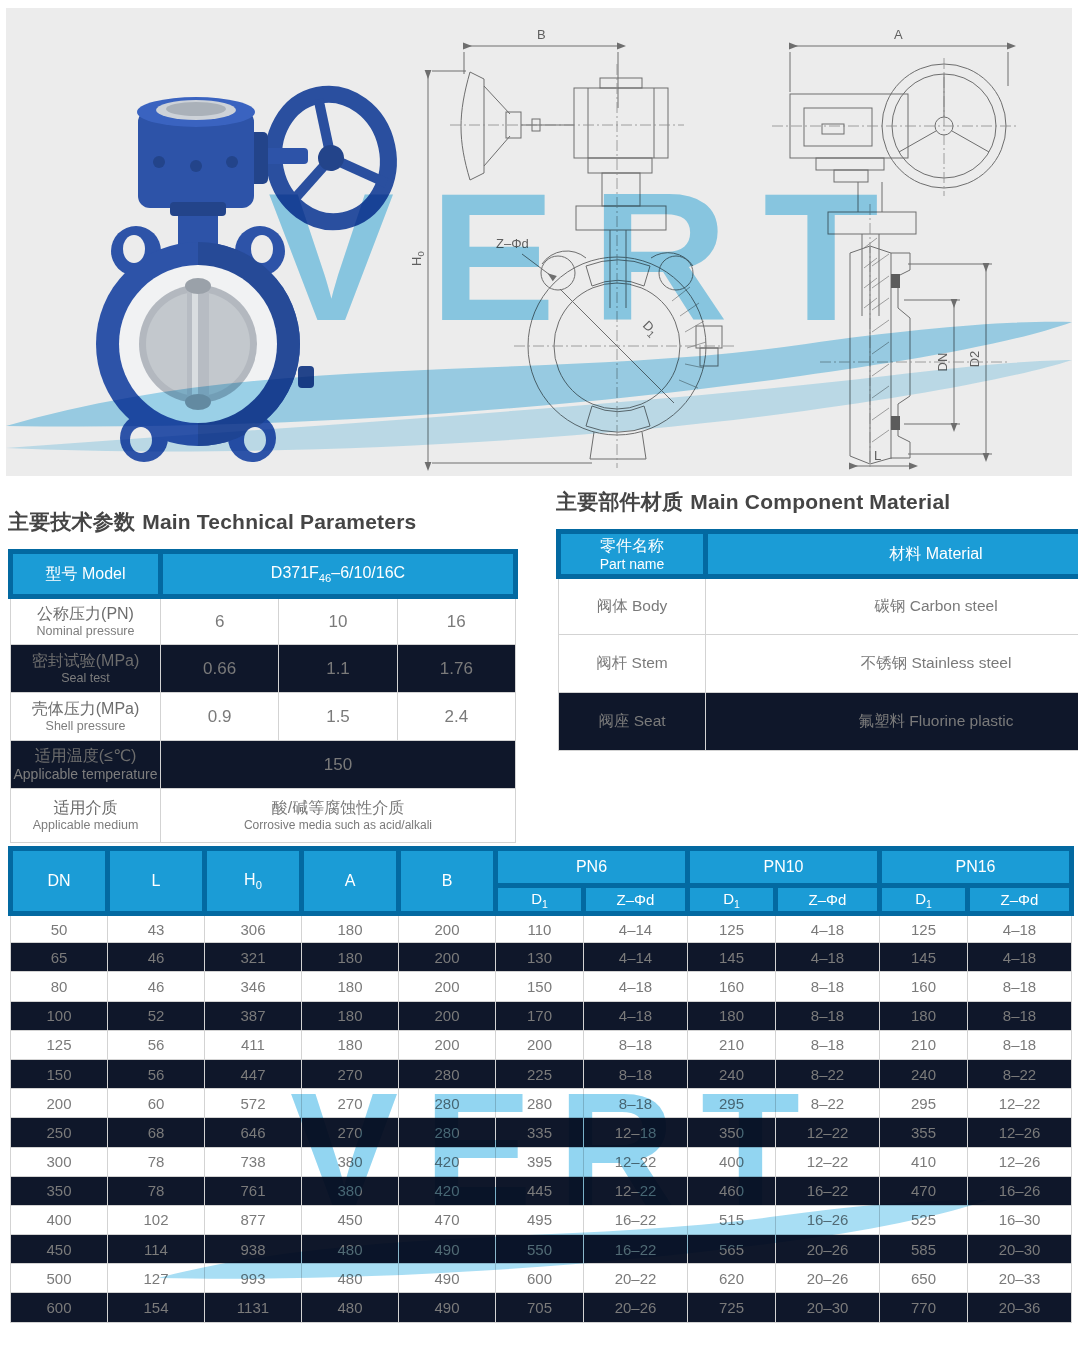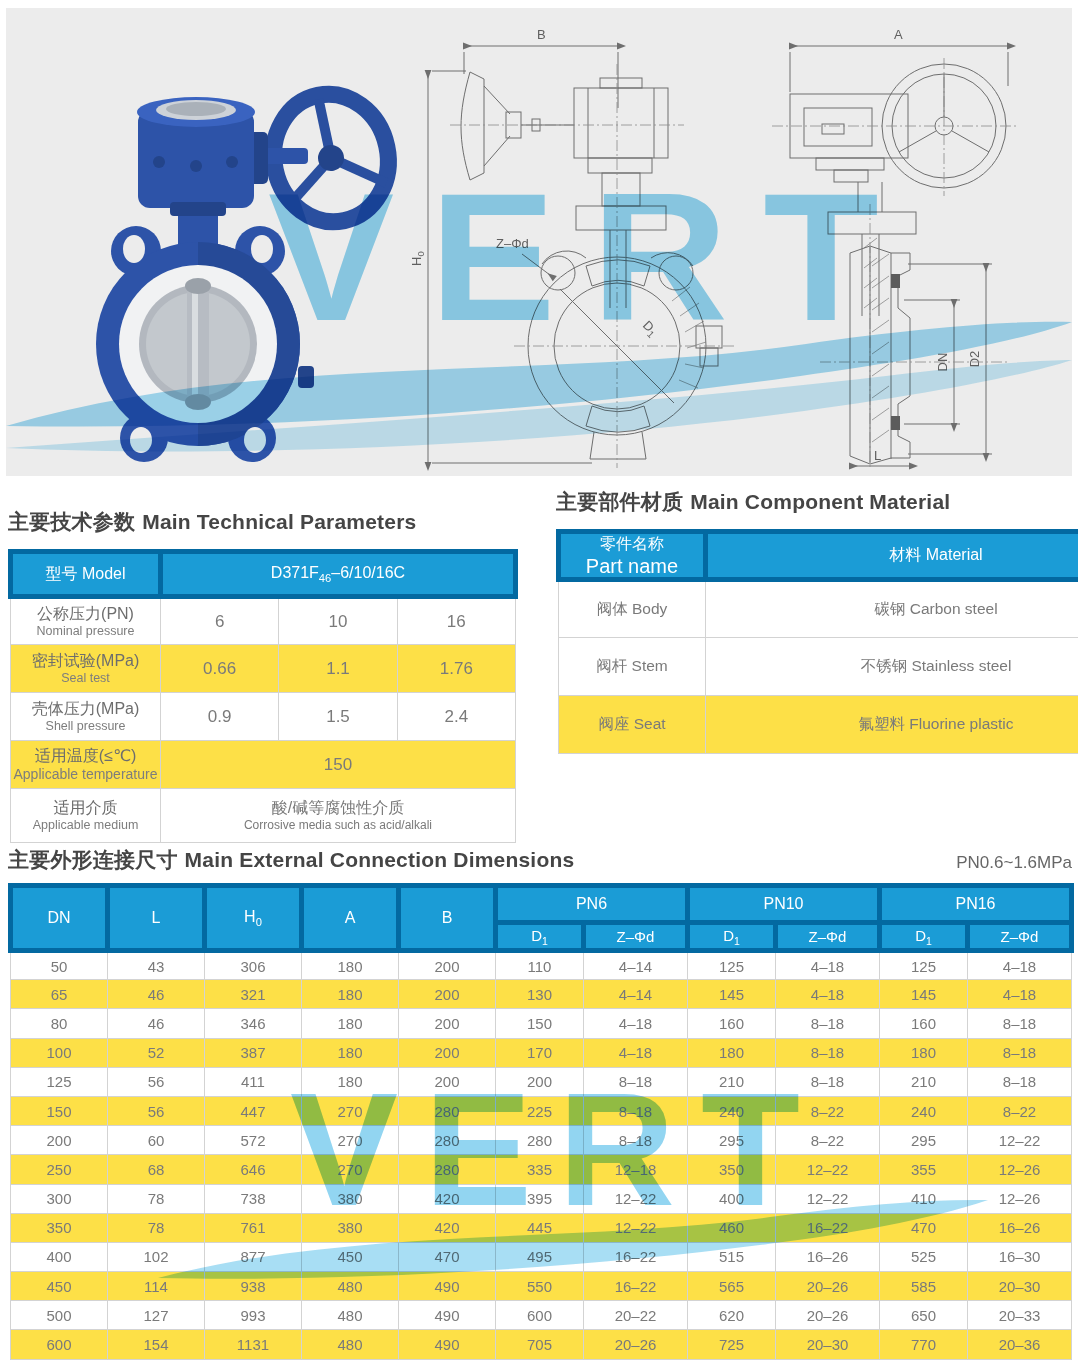--- a/index.html
+++ b/index.html
@@ -29,36 +29,36 @@
   
   h2 { font-size:21px; font-weight:bold; color:#454545; letter-spacing:.2px; }
   h2 .en { margin-left:7px; }
   
   table { border-collapse:collapse; width:100%; table-layout:fixed; }
   th {
     background:#1b9cd6; color:#fff; font-weight:normal;
     border:5px solid #0369a1; text-align:center; font-size:16px;
   }
   td { border:1px solid #d3d3d3; text-align:center; color:#7a7a7a; }
-  tr.alt { background:#fde047; }
+  tr.alt { background:#0f172a; }
   sub { font-size:70%; }
   
   .sec-params { position:absolute; left:8px; top:508px; width:510px; }
   .sec-materials { position:absolute; left:556px; top:488px; width:613px; }
   .sec-params h2, .sec-materials h2 { margin-bottom:13px; }
   .t1 th { height:45px; }
   .t1 td { height:48px; font-size:17px; }
   .t1 td.lbl .zh { font-size:16px; color:#6d6d6d; line-height:1.25; }
   .t1 td.lbl .en { font-size:12.5px; color:#7d7d7d; line-height:1.2; }
   .t1 td .sp-zh { font-size:16px; line-height:1.3; }
   .t1 td .sp-en { font-size:12px; line-height:1.25; }
   .t1 col.c-lbl { width:150px; }
   
   .t2 th { height:45px; }
-  .t2 th .sub { font-size:20px; display:block; line-height:1.1; }
+  .t2 th .sub { font-size:14px; display:block; line-height:1.1; }
   .t2 td { height:58px; font-size:15.5px; }
   .t2 col.c-part { width:147px; }
   .t2 .m2 { line-height:1.35; }
   .t2 .m2 .en-line { font-size:14.5px; }
   
   .sec-dims { position:absolute; left:8px; top:846px; width:1064px; }
   .dims-head { display:flex; align-items:flex-end; justify-content:space-between; margin-bottom:9px; }
   .pn-note { font-size:17px; color:#666; padding-bottom:1px; }
   .t3 thead tr:nth-child(1) th { height:37px; }
   .t3 thead tr:nth-child(2) th { height:28px; font-size:15px; }
@@ -362,24 +362,20 @@
       </tr>
       <tr class="alt">
         <td>阀座 Seat</td>
         <td>氟塑料 Fluorine plastic</td>
       </tr>
     </tbody>
   </table>
 </section>
 
 <section class="sec-dims" style="position:absolute;">
-  <div class="dims-head">
-    <h2><span class="zh">主要外形连接尺寸</span><span class="en">Main External Connection Dimensions</span></h2>
-    <div class="pn-note">PN0.6~1.6MPa</div>
-  </div>
   <table class="t3">
     <colgroup>
       <col class="c5">
         <col class="c5">
         <col class="c5">
         <col class="c5">
         <col class="c5">
       <col class="cd1">
         <col class="czd">
         <col class="cd1">

